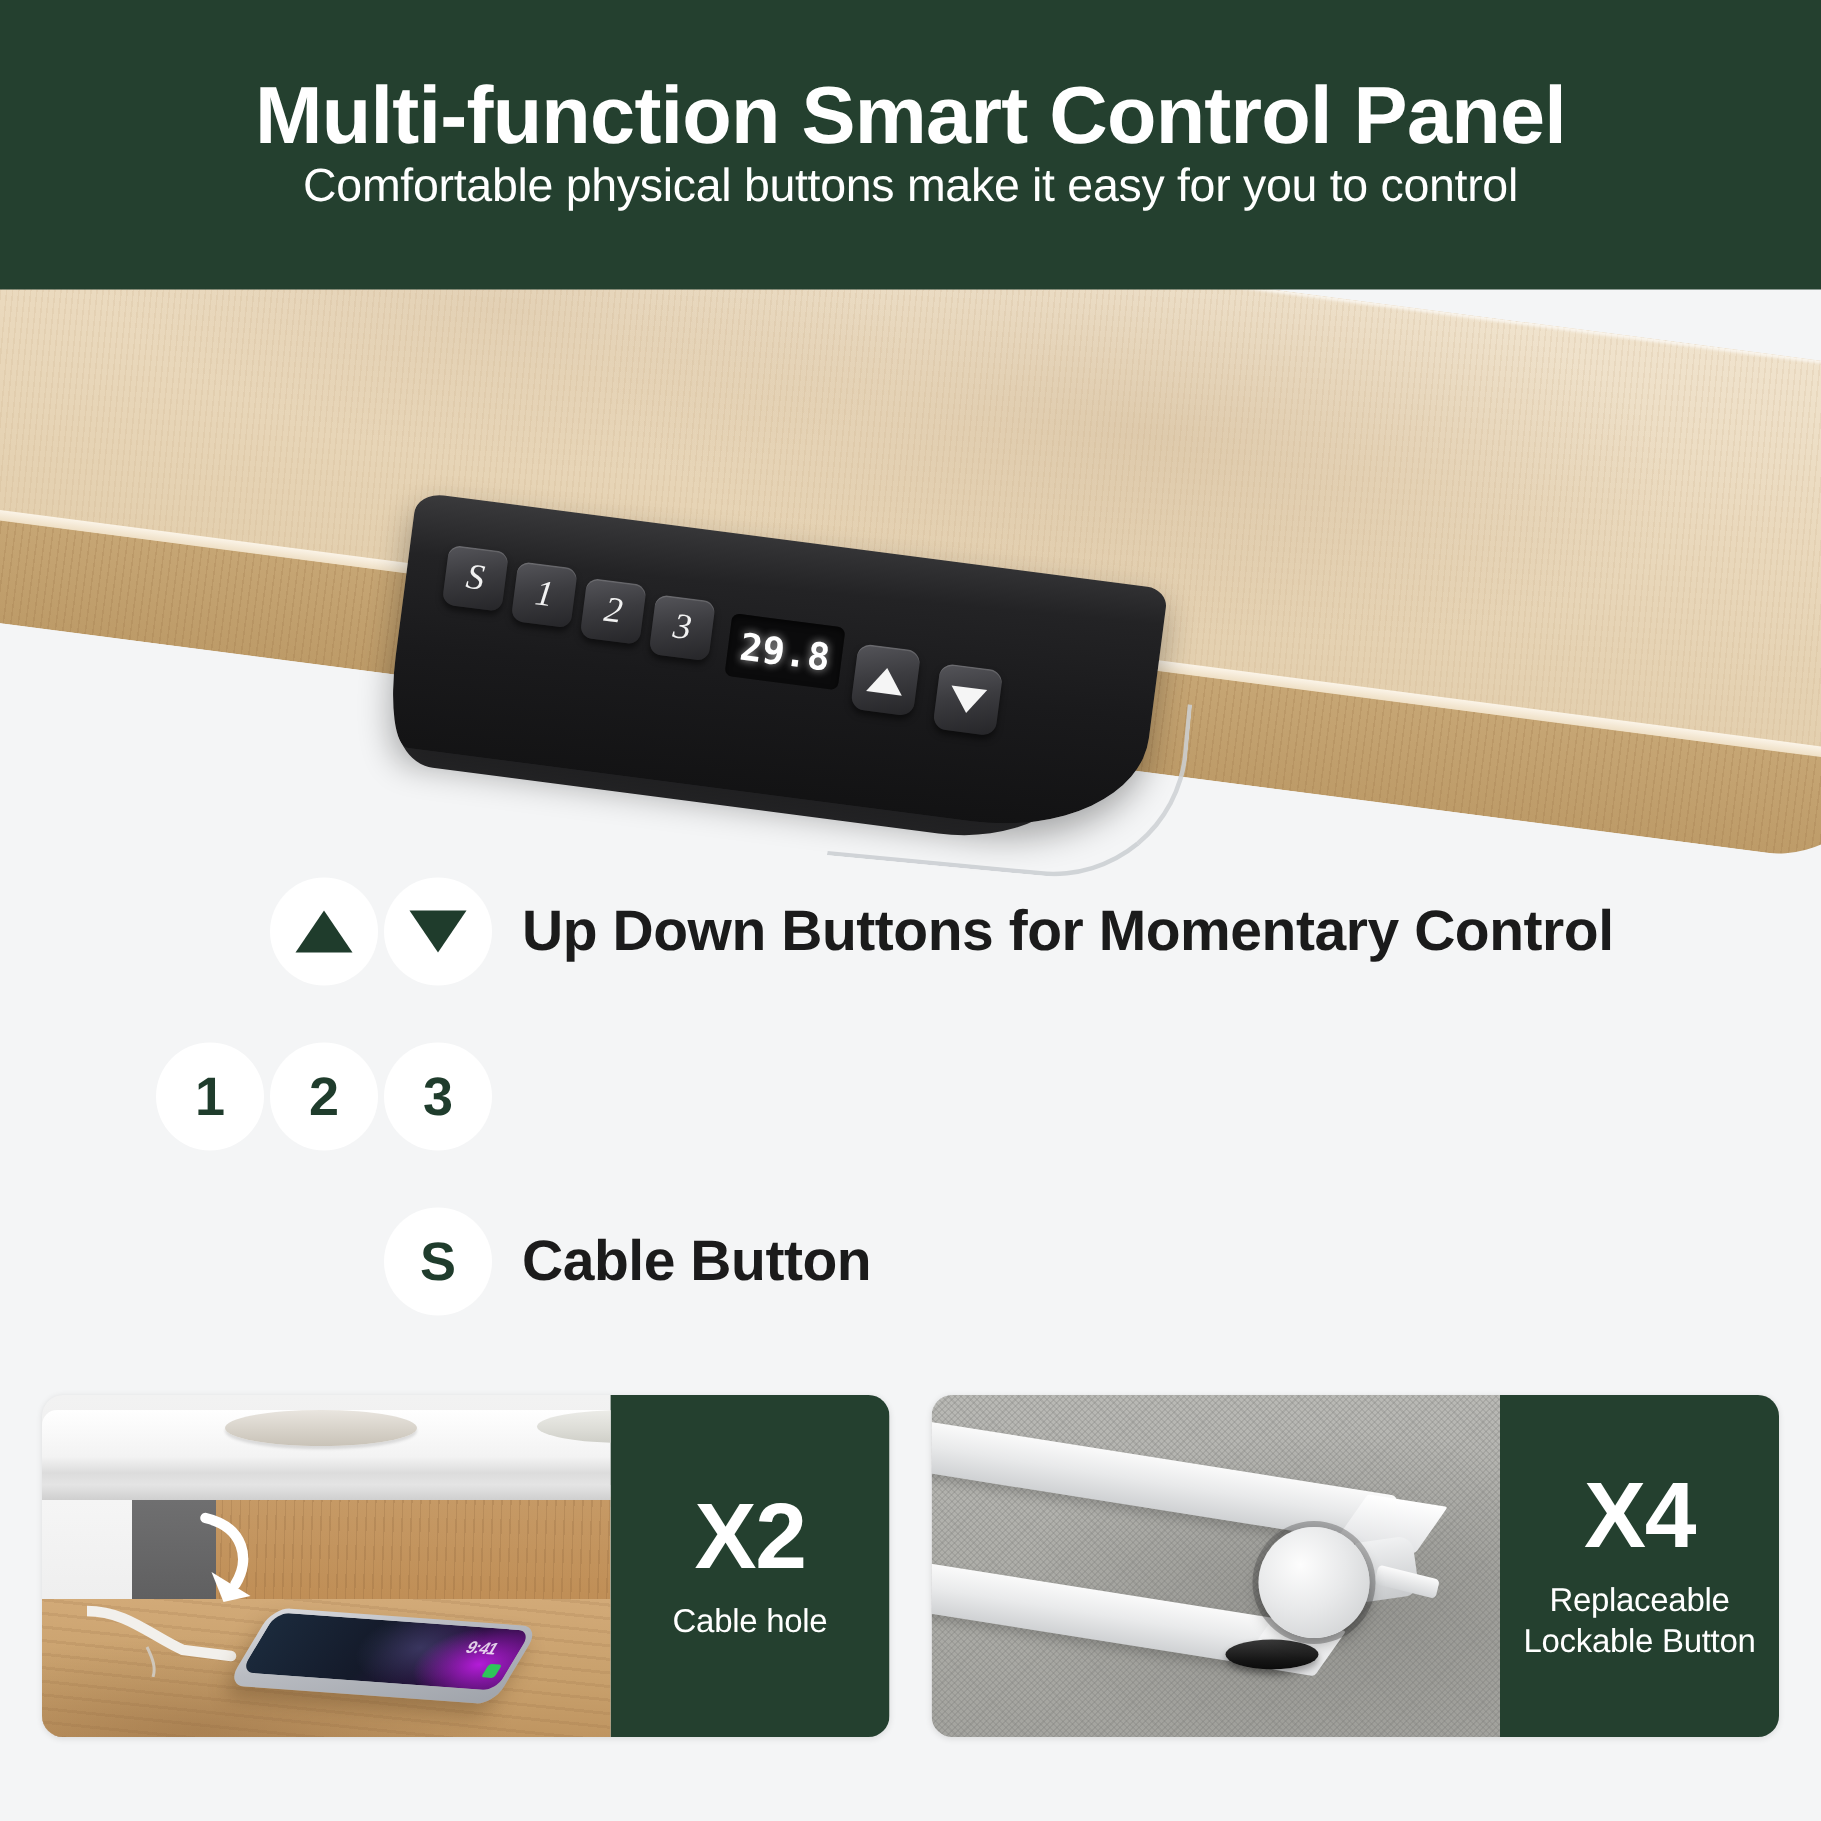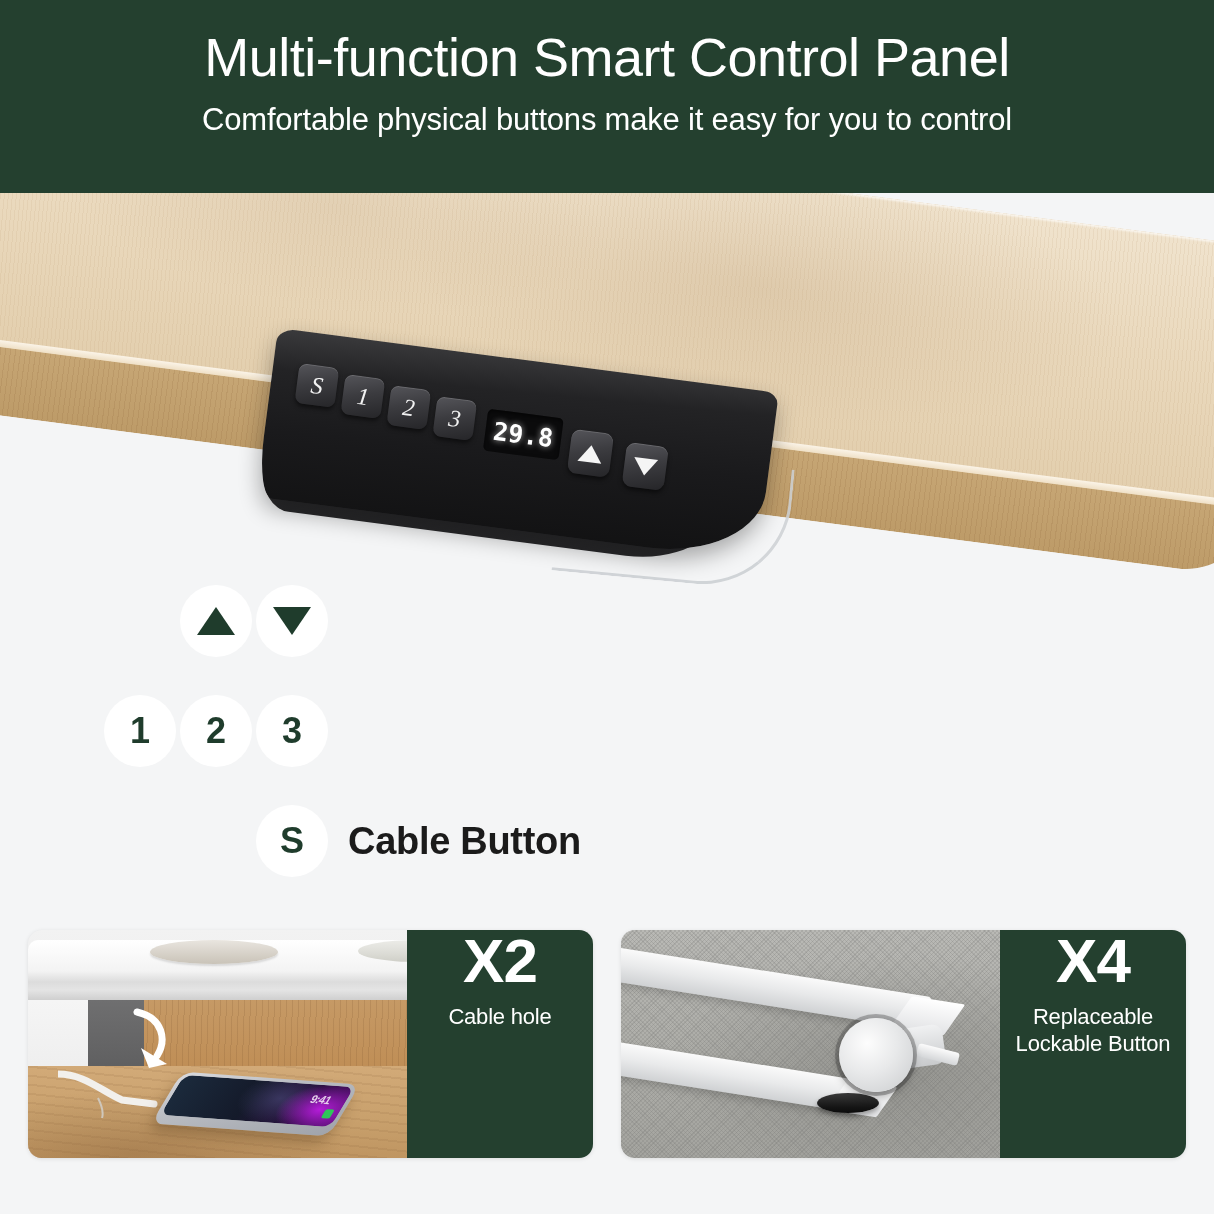--- a/index.html
+++ b/index.html
@@ -26,31 +26,31 @@
     flex-direction: column;
     align-items: center;
     justify-content: flex-start;
     box-sizing: border-box;
     padding-top: 28px;
     z-index: 5;
   }
   .header-title {
     color: #ffffff;
     font-size: 54px;
-    font-weight: 400;
+    font-weight: 700;
     letter-spacing: -0.5px;
     line-height: 1.08;
     text-align: right;
     white-space: nowrap;
+    margin-top: 20px;
   }
   .header-subtitle {
     color: #ffffff;
     font-size: 31px;
     font-weight: 400;
-    margin-top: 16px;
     text-align: center;
     white-space: nowrap;
     letter-spacing: -0.2px;
   }
 
   
   .hero {
     position: absolute;
     left: 0; top: 193px;
     width: 1214px;
@@ -288,21 +288,21 @@
     flex: 1 1 auto;
     overflow: hidden;
   }
   .panel-label {
     width: 186px;
     flex: 0 0 186px;
     background: #24402f;
     display: flex;
     flex-direction: column;
     align-items: center;
-    justify-content: flex-start;
+    justify-content: center;
     padding: 0 6px;
     box-sizing: border-box;
   }
   .panel-count {
     color: #ffffff;
     font-size: 62px;
     font-weight: 700;
     line-height: 1;
     letter-spacing: -1px;
   }
@@ -528,20 +528,21 @@
 
   <div class="feature-row row-0">
     <div class="badges">
       <div class="badge">
         <span class="b-up"></span>
       </div>
       <div class="badge">
         <span class="b-dn"></span>
       </div>
     </div>
+    <div class="feature-text">Up Down Buttons for Momentary Control</div>
   </div>
 
   <div class="feature-row row-1">
     <div class="badges">
       <div class="badge">1</div>
       <div class="badge">2</div>
       <div class="badge">3</div>
     </div>
   </div>
 

